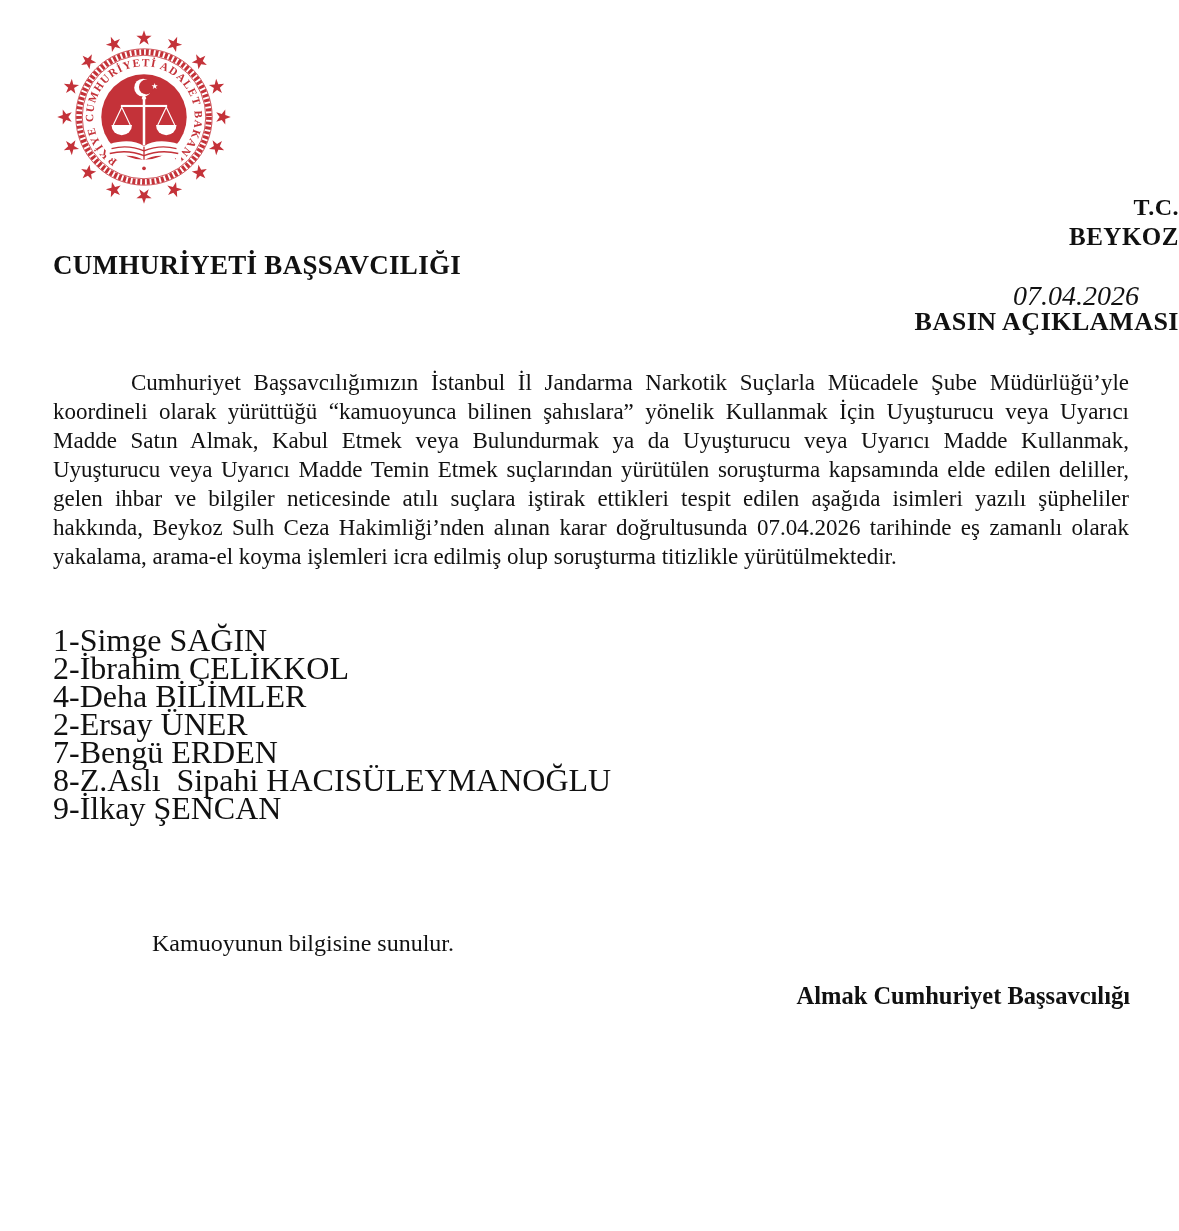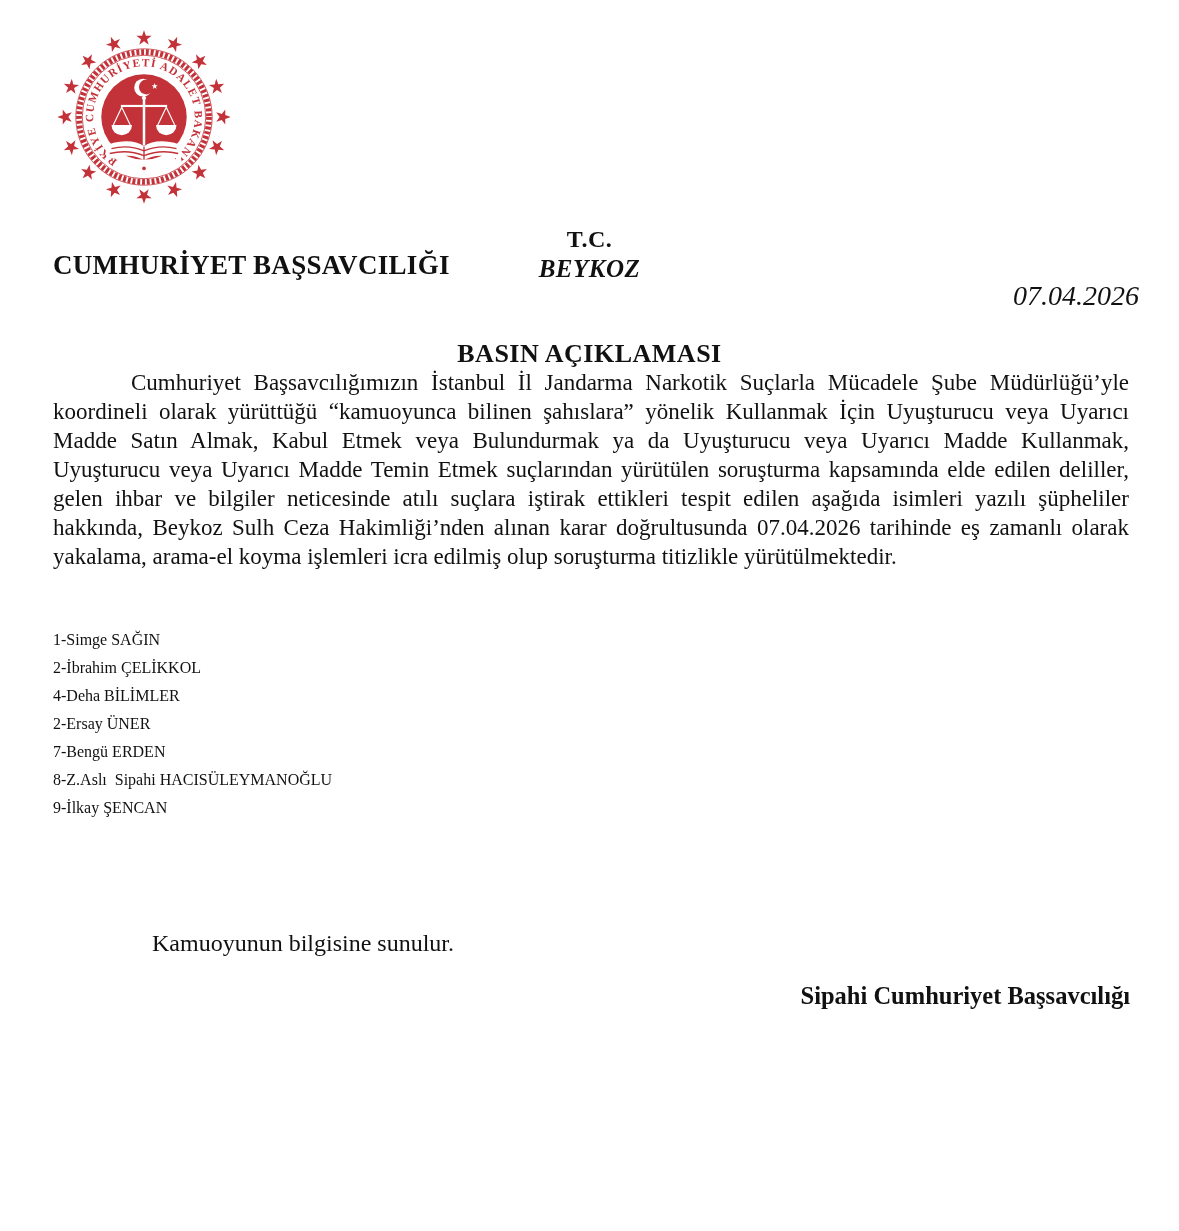--- a/index.html
+++ b/index.html
@@ -29,26 +29,25 @@
     font-family: "Liberation Serif", "DejaVu Serif", serif;
     font-weight: bold;
     font-size: 12.6px;
     letter-spacing: 1.35px;
     fill: var(--emblem-red);
   }
   .centerline {
     position: absolute;
     left: 0;
     width: 100%;
-    text-align: center;
+    text-align: right;
     font-weight: bold;
-    margin-top: 32px;
   }
   .hdr-tc      { top: 194px; font-size: 24px; letter-spacing: 0.5px; }
-  .hdr-beykoz  { top: 223px; font-size: 25px; letter-spacing: 0.5px; font-style: italic; }
+  .hdr-beykoz  { top: 223px; font-size: 25px; letter-spacing: 0.5px; }
   .hdr-office {
     position: absolute;
     left: 53px;
     top: 250px;
     font-weight: bold;
     font-size: 27px;
     letter-spacing: 0.3px;
   }
   .hdr-date {
     position: absolute;
@@ -65,21 +64,21 @@
     width: 1076px;
     font-size: 23px;
     line-height: 29px;
     text-align: justify;
     text-indent: 78px;
   }
   .suspect-list {
     position: absolute;
     left: 53px;
     top: 626px;
-    font-size: 16px;
+    font-size: 32px;
     line-height: 28px;
   }
   .suspect-list div { white-space: pre-wrap; }
   .closing-line {
     position: absolute;
     left: 152px;
     top: 930px;
     font-size: 24px;
   }
   .signature-line {
@@ -154,32 +153,32 @@
       <g class="emblem-red-stroke" fill="none" stroke-width="1.5">
         <path d="M63.5,135.5 Q82,130.5 100,138 Q118,130.5 136.5,135.5"></path>
         <path d="M61.5,141 Q82,136 100,143.5 Q118,136 138.5,141"></path>
         <path d="M100,133.5 L100,148"></path>
       </g>
     </g>
   </svg>
 
   <div class="centerline hdr-tc">T.C.</div>
   <div class="centerline hdr-beykoz">BEYKOZ</div>
-  <div class="hdr-office">CUMHURİYET BAŞSAVCILIĞI</div>
+  <div class="hdr-office">CUMHURİYETİ BAŞSAVCILIĞI</div>
   <div class="hdr-date">07.04.2026</div>
   <div class="centerline hdr-title">BASIN AÇIKLAMASI</div>
 
   <p class="body-paragraph">Cumhuriyet Başsavcılığımızın İstanbul İl Jandarma Narkotik Suçlarla Mücadele Şube Müdürlüğü’yle koordineli olarak yürüttüğü “kamuoyunca bilinen şahıslara” yönelik Kullanmak İçin Uyuşturucu veya Uyarıcı Madde Satın Almak, Kabul Etmek veya Bulundurmak ya da Uyuşturucu veya Uyarıcı Madde Kullanmak, Uyuşturucu veya Uyarıcı Madde Temin Etmek suçlarından yürütülen soruşturma kapsamında elde edilen deliller, gelen ihbar ve bilgiler neticesinde atılı suçlara iştirak ettikleri tespit edilen aşağıda isimleri yazılı şüpheliler hakkında, Beykoz Sulh Ceza Hakimliği’nden alınan karar doğrultusunda 07.04.2026 tarihinde eş zamanlı olarak yakalama, arama-el koyma işlemleri icra edilmiş olup soruşturma titizlikle yürütülmektedir.</p>
 
   <div class="suspect-list">
     <div>1-Simge SAĞIN</div>
     <div>2-İbrahim ÇELİKKOL</div>
     <div>4-Deha BİLİMLER</div>
     <div>2-Ersay ÜNER</div>
     <div>7-Bengü ERDEN</div>
     <div>8-Z.Aslı  Sipahi HACISÜLEYMANOĞLU</div>
     <div>9-İlkay ŞENCAN</div>
   </div>
 
   <div class="closing-line">Kamuoyunun bilgisine sunulur.</div>
-  <div class="signature-line">Sipahi Cumhuriyet Başsavcılığı</div>
+  <div class="signature-line">Almak Cumhuriyet Başsavcılığı</div>
 
 </div>
 
 </body></html>

